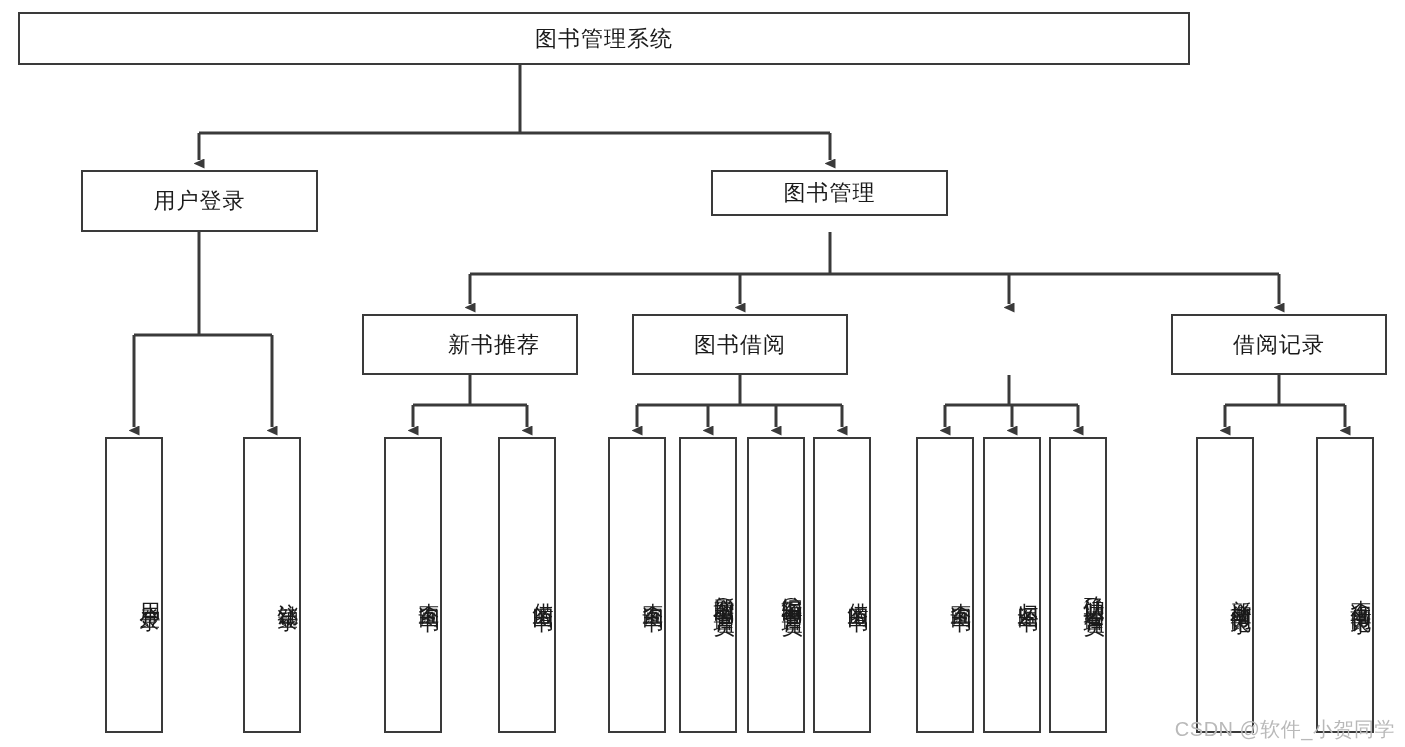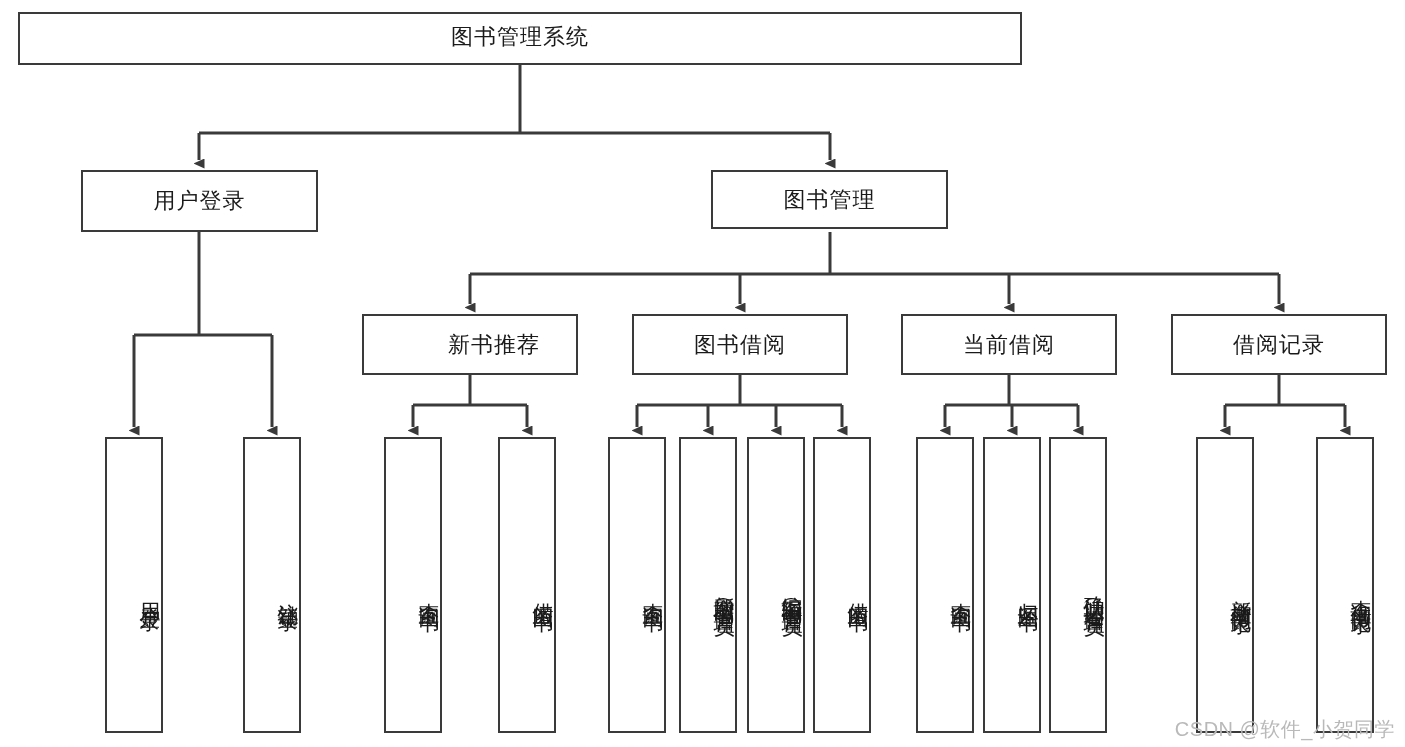--- a/index.html
+++ b/index.html
@@ -114,39 +114,36 @@
       <path d="M1012,405 L1012,427" marker-end="url(#arrowhead)"></path>
       <path d="M1078,405 L1078,427" marker-end="url(#arrowhead)"></path>
 
       <path d="M1279,375 L1279,405"></path>
       <path d="M1225,405 L1345,405"></path>
       <path d="M1225,405 L1225,427" marker-end="url(#arrowhead)"></path>
       <path d="M1345,405 L1345,427" marker-end="url(#arrowhead)"></path>
     </g>
   </svg>
 
-  <div class="node horiz" style="left:18px; top:12px; width:1004px; height:53px;font-family:Liberation Mono, monospace;">
+  <div class="node horiz" style="left:18px; top:12px; width:1172px; height:53px;">
     <span class="label">图书管理系统</span>
   </div>
 
   <div class="node horiz" style="left:81px; top:170px; width:237px; height:62px;">
     <span class="label">用户登录</span>
   </div>
-  <div class="node horiz" style="left:711px; top:170px; width:237px; height:59px;justify-content:center;">
+  <div class="node horiz" style="left:711px; top:170px; width:237px; height:46px;justify-content:center;">
     <span class="label">图书管理</span>
   </div>
 
   <div class="node horiz" style="left:362px; top:314px; width:216px; height:61px;padding-left:48px;">
     <span class="label">新书推荐</span>
   </div>
   <div class="node horiz" style="left:632px; top:314px; width:216px; height:61px;">
     <span class="label">图书借阅</span>
-  </div>
-  <div class="node horiz" style="left:901px; top:314px; width:216px; height:61px;">
-    <span class="label">当前借阅</span>
   </div>
   <div class="node horiz" style="left:1171px; top:314px; width:216px; height:61px;">
     <span class="label">借阅记录</span>
   </div>
 
   <div class="node vert" style="left:105px; top:437px; width:58px; height:296px;">
     <span class="label">用户登录</span>
   </div>
   <div class="node vert" style="left:243px; top:437px; width:58px; height:296px;">
     <span class="label">注销登录</span>

